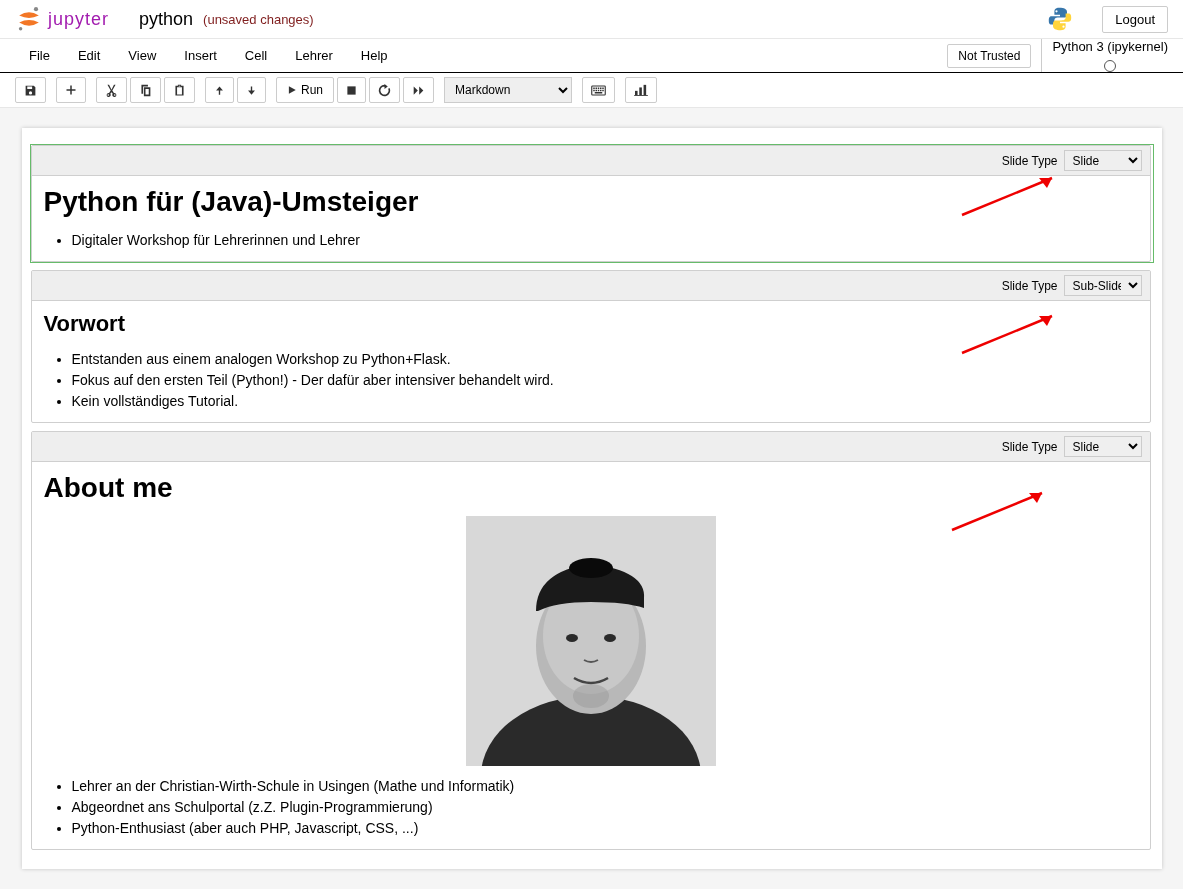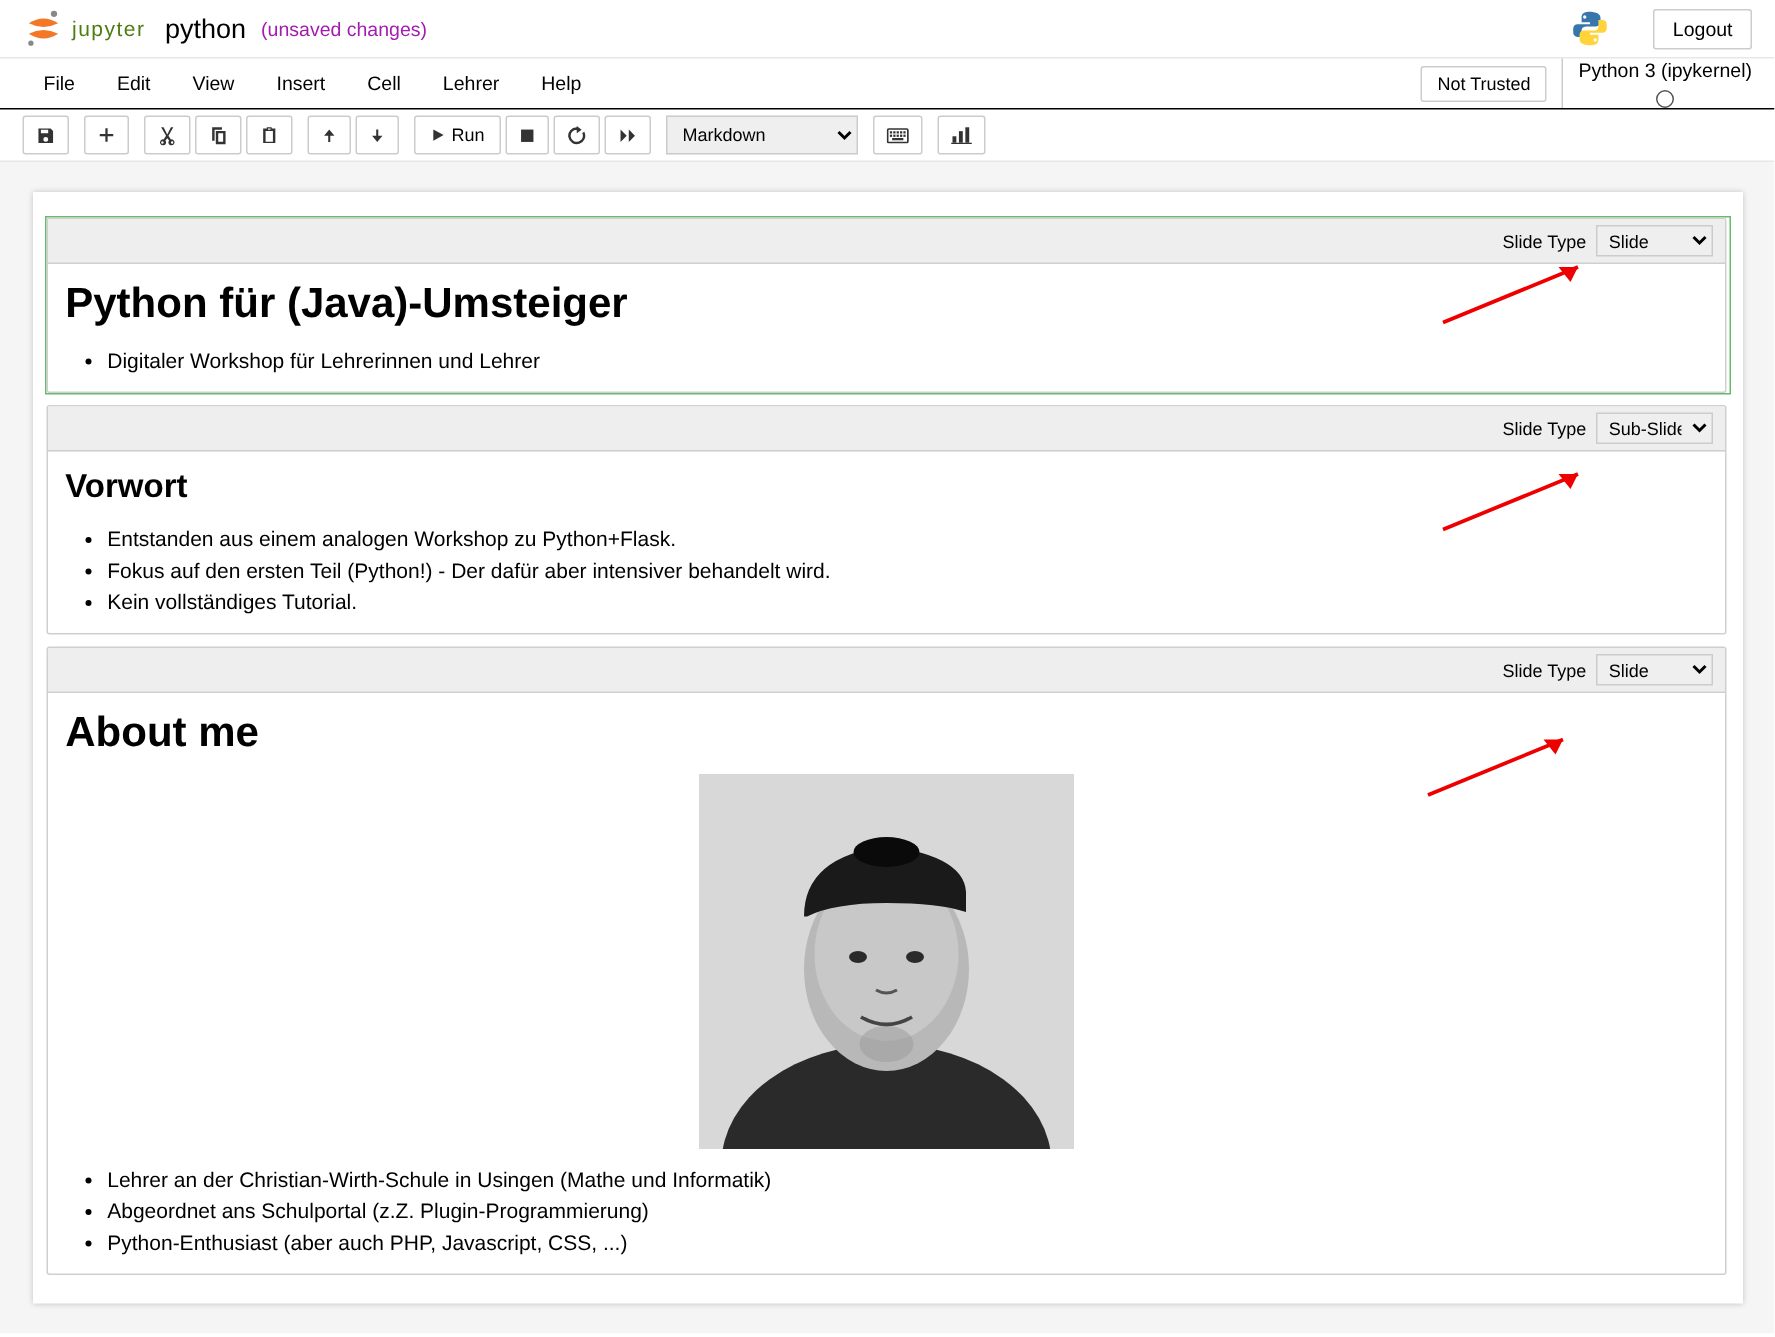--- a/index.html
+++ b/index.html
@@ -1,22 +1,22 @@
 <!DOCTYPE html>
 <html><head>
 <meta charset="utf-8">
 <style>
 * { box-sizing: border-box; margin: 0; padding: 0; }
 body { font-family: "Helvetica Neue", Helvetica, Arial, sans-serif; font-size: 13px; background: #fff; color: #000; }
 .header { display: flex; align-items: center; padding: 5px 15px; border-bottom: 1px solid #e7e7e7; }
 .logo { display: flex; align-items: center; }
 .logo-icon { width: 28px; height: 28px; margin-right: 5px; }
-.logo-text { font-size: 14px; color: #4d7c0f; letter-spacing: 1px; }
-.notebook-name { font-size: 18px; color: #000; margin-left: 13px; }
-.save-status { font-size: 13px; color: #a21caf; margin-left: 10px; }
+.logo-text { font-size: 18px; color: #a21caf; letter-spacing: 1px; }
+.notebook-name { font-size: 18px; color: #000; margin-left: 30px; }
+.save-status { font-size: 13px; color: #7f1d1d; margin-left: 10px; }
 .header-right { margin-left: auto; display: flex; align-items: center; gap: 28px; }
 .kernel-logo { width: 28px; height: 28px; }
 .logout-btn { border: 1px solid #ccc; background: #fff; padding: 5px 12px; font-size: 13px; border-radius: 2px; cursor: pointer; }
 .menubar { display: flex; align-items: center; padding: 0 15px; border-bottom: 1px solid #000000; }
 .menubar-left { display: flex; }
 .menu-item { padding: 8px 14px; font-size: 13px; cursor: pointer; }
 .menubar-right { margin-left: auto; display: flex; align-items: center; gap: 10px; }
 .not-trusted { border: 1px solid #ccc; padding: 4px 10px; font-size: 12px; border-radius: 2px; cursor: pointer; background: #fff; }
 .kernel-name { font-size: 13px; padding-left: 10px; border-left: 1px solid #ccc; display: flex; align-items: center; gap: 6px; flex-direction: column; }
 .kernel-indicator { width: 12px; height: 12px; border: 1.5px solid #555; border-radius: 50%; display: inline-block; }

